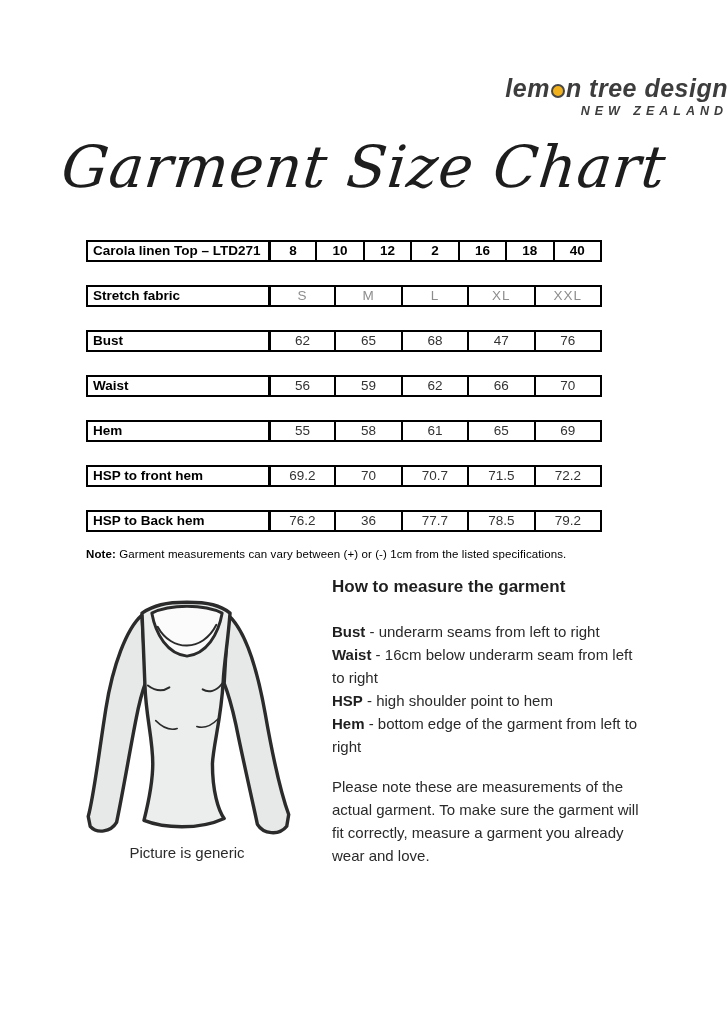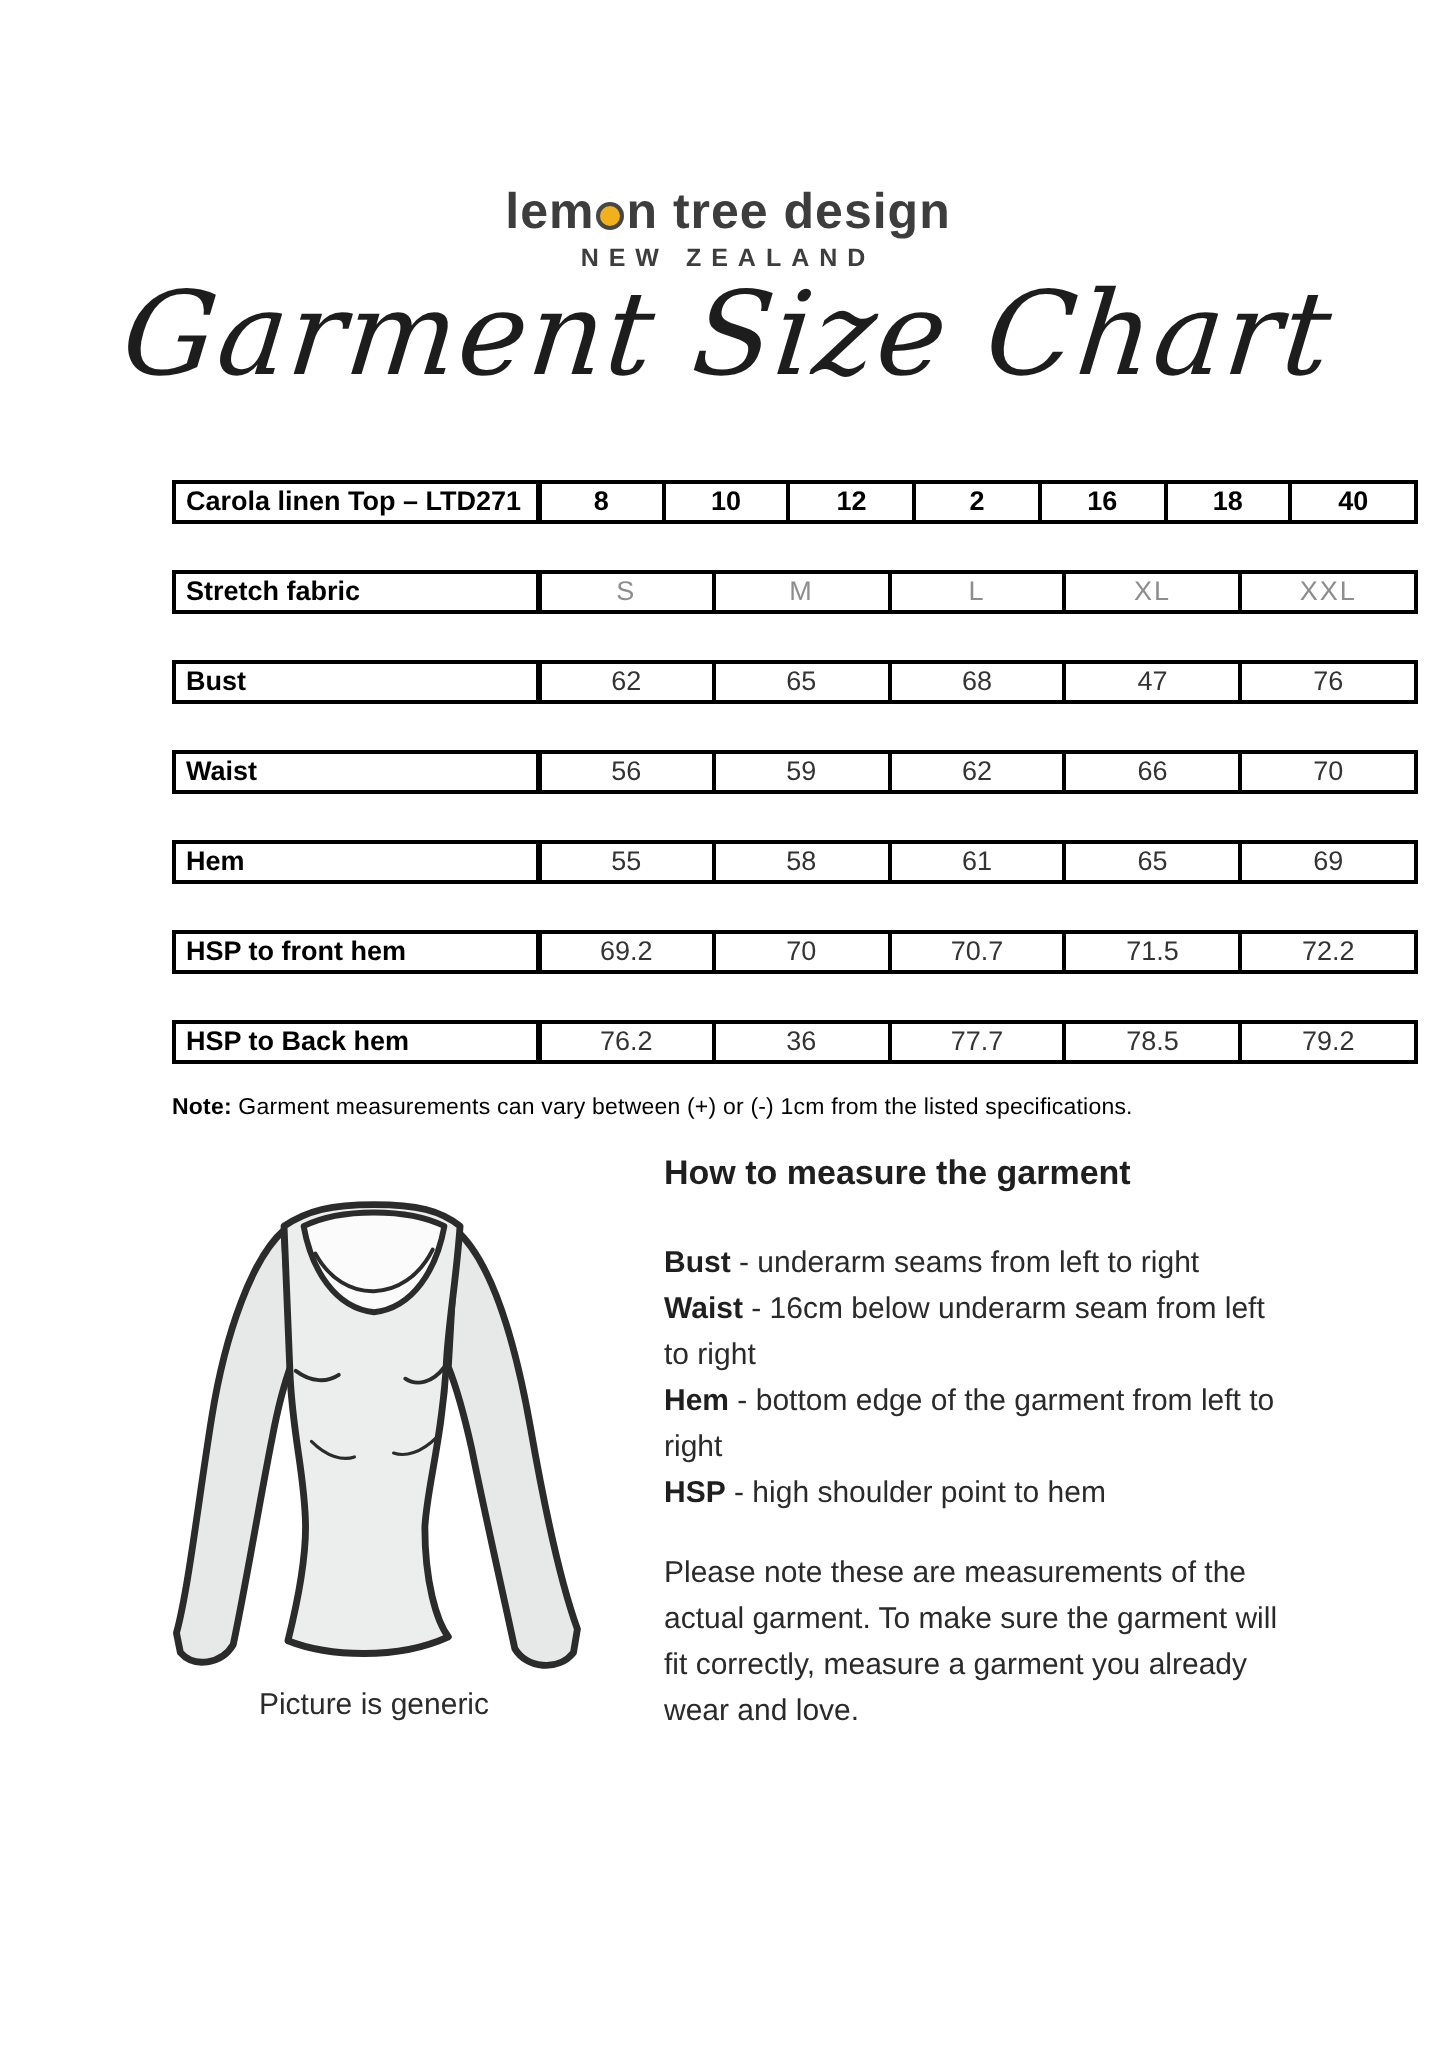--- a/index.html
+++ b/index.html
@@ -7,21 +7,21 @@
   .page {
     position:relative;
     width:728px; height:1030px;
     background:#ffffff;
     font-family:"Liberation Sans", sans-serif;
     color:#222;
     overflow:hidden;
   }
 
   
-  .logo { position:absolute; top:92px; left:0; right:0; text-align:center; }
+  .logo { position:absolute; top:74px; left:0; right:0; text-align:right;font-style:italic; }
   .logo-line {
     font-size:25px; font-weight:bold; color:#3d3d3d;
     letter-spacing:0.5px; line-height:28px;
   }
   .lemon-dot {
     display:inline-block; width:14px; height:14px;
     background:#f0b11c; border:2.5px solid #474747; border-radius:50%;
     vertical-align:-1px; margin:0 1px;
   }
   .logo-sub {
@@ -37,21 +37,21 @@
     font-style:italic; font-weight:normal;
     font-size:58px; color:#1d1d1d;
     transform:skewX(-6deg);
     letter-spacing:1px;
   }
 
   
   .chart { position:absolute; left:86px; top:240px; width:556px; }
   table.row-table {
     border-collapse:collapse; table-layout:fixed;
-    width:623px; margin-bottom:23px;
+    width:516px; margin-bottom:23px;
     border:2px solid #1d4ed8;
   }
   table.row-table td {
     border:2px solid #000;
     height:18px; line-height:18px;
     font-size:13.5px;
     overflow:hidden; white-space:nowrap;
   }
   td.label {
     font-weight:bold; color:#000;
@@ -243,18 +243,18 @@
         <path d="M 160 150 C 152 158 144 160 138 158" fill="none" stroke-width="1.6"></path>
       </g>
     </svg>
     <figcaption class="figure-caption">Picture is generic</figcaption>
   </figure>
 
   <section class="guide">
     <h2>How to measure the garment</h2>
     <p class="item"><b>Bust</b><span> - underarm seams from left to right</span></p>
     <p class="item"><b>Waist</b><span> - 16cm below underarm seam from left to right</span></p>
+    <p class="item"><b>HSP</b><span> - high shoulder point to hem</span></p>
     <p class="item"><b>Hem</b><span> - bottom edge of the garment from left to right</span></p>
-    <p class="item"><b>HSP</b><span> - high shoulder point to hem</span></p>
     <p class="para">Please note these are measurements of the actual garment. To make sure the garment will fit correctly, measure a garment you already wear and love.</p>
   </section>
 
 </div>
 
 </body></html>

